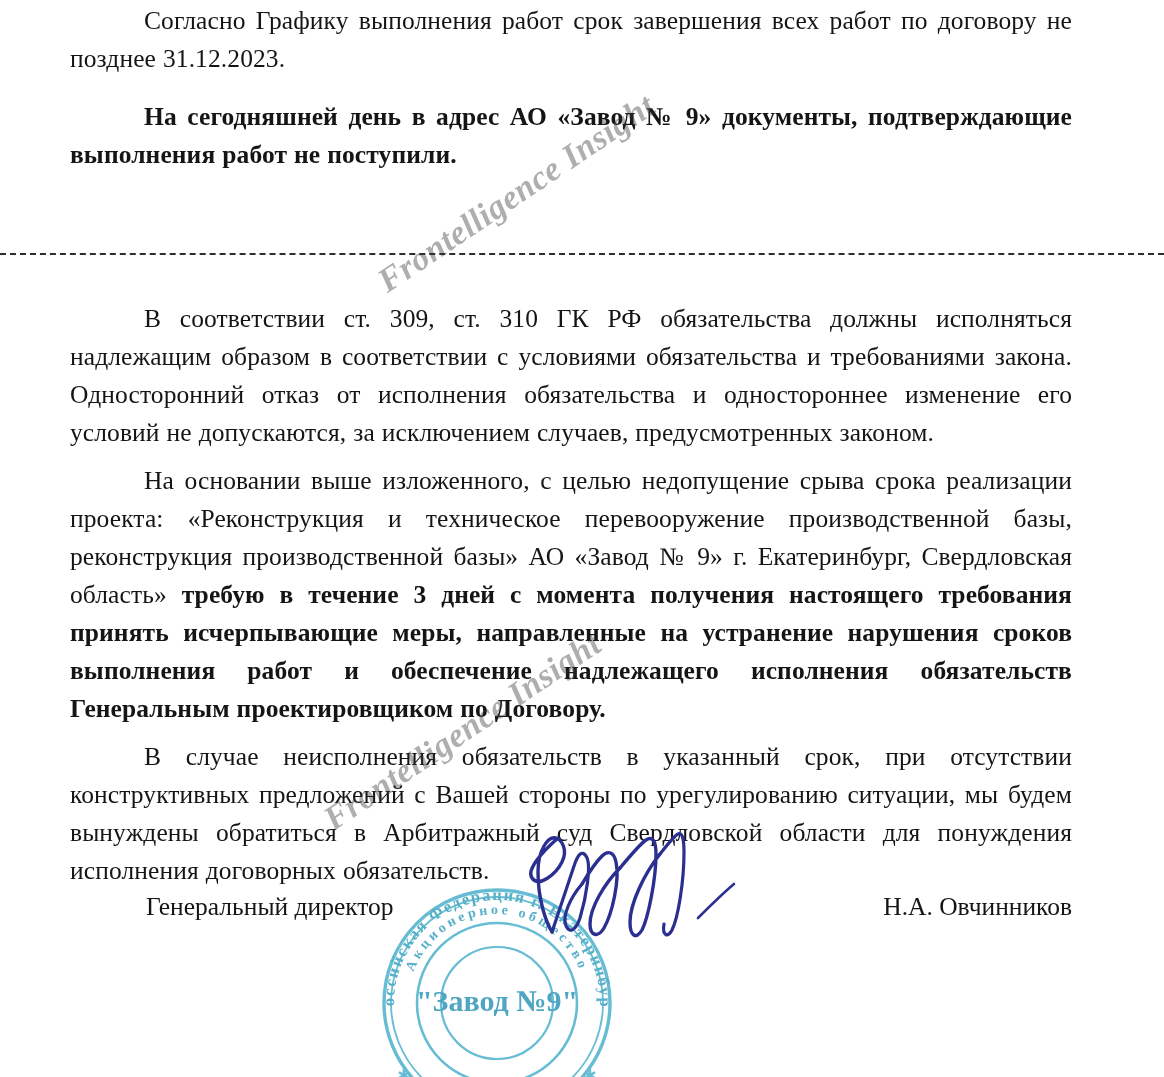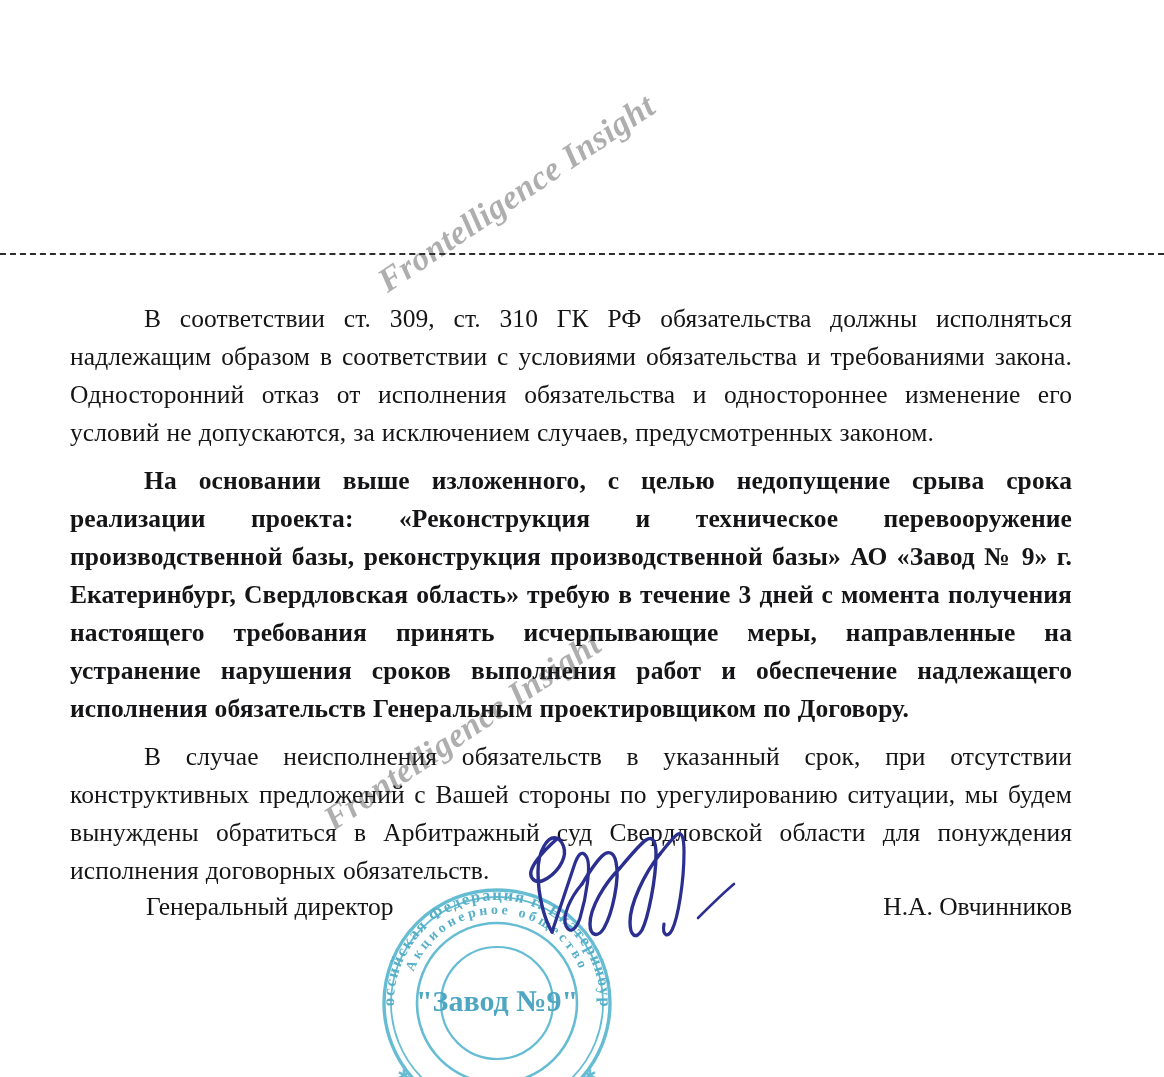--- a/index.html
+++ b/index.html
@@ -33,21 +33,21 @@
     text-indent: 74px;
     font-size: 25.5px;
     line-height: 38px;
     letter-spacing: 0.1px;
     word-spacing: 0.5px;
     color: #151416;
   }
   .para:last-child { margin-bottom: 0; }
   .para.bold { font-weight: bold; }
   .para.bold-tail b { font-weight: bold; }
-  .para .rg { font-weight: bold; margin-top: 24px; }
+  .para .rg { font-weight: normal; margin-top: 24px; }
 
   
   #para-deadline     { margin-bottom: 20px; }
   #para-nodocs       { margin-bottom: 0; }
   #para-law          { margin-bottom: 10px; }
   #para-demand       { margin-bottom: 10px; }
   #para-court        { margin-bottom: 0; }
 
   
   #cut-line {
@@ -130,20 +130,24 @@
     height: 250px;
     pointer-events: none;
     opacity: 0.92;
   }
 </style>
 </head>
 <body>
 
 <div id="page">
 
+  <div class="doc-section" id="section-top">
+    <p class="para" id="para-deadline">Согласно Графику выполнения работ срок завершения всех работ по договору не позднее 31.12.2023.</p>
+    <p class="para bold" id="para-nodocs">На сегодняшней день в адрес АО «Завод № 9» документы, подтверждающие выполнения работ не поступили.</p>
+  </div>
 
   <div id="cut-line"></div>
 
   <div class="doc-section" id="section-bottom">
     <p class="para" id="para-law">В соответствии ст. 309, ст. 310 ГК РФ обязательства должны исполняться надлежащим образом в соответствии с условиями обязательства и требованиями закона. Односторонний отказ от исполнения обязательства и одностороннее изменение его условий не допускаются, за исключением случаев, предусмотренных законом.</p>
 
     <p class="para bold-tail" id="para-demand"><span class="rg">На основании выше изложенного, с целью недопущение срыва срока реализации проекта: «Реконструкция и техническое перевооружение производственной базы, реконструкция производственной базы» АО «Завод № 9» г. Екатеринбург, Свердловская область» </span><b>требую в течение 3 дней с момента получения настоящего требования принять исчерпывающие меры, направленные на устранение нарушения сроков выполнения работ и обеспечение надлежащего исполнения обязательств Генеральным проектировщиком по Договору.</b></p>
 
     <p class="para" id="para-court">В случае неисполнения обязательств в указанный срок, при отсутствии конструктивных предложений с Вашей стороны по урегулированию ситуации, мы будем вынуждены обратиться в Арбитражный суд Свердловской области для понуждения исполнения договорных обязательств.</p>
   </div>

